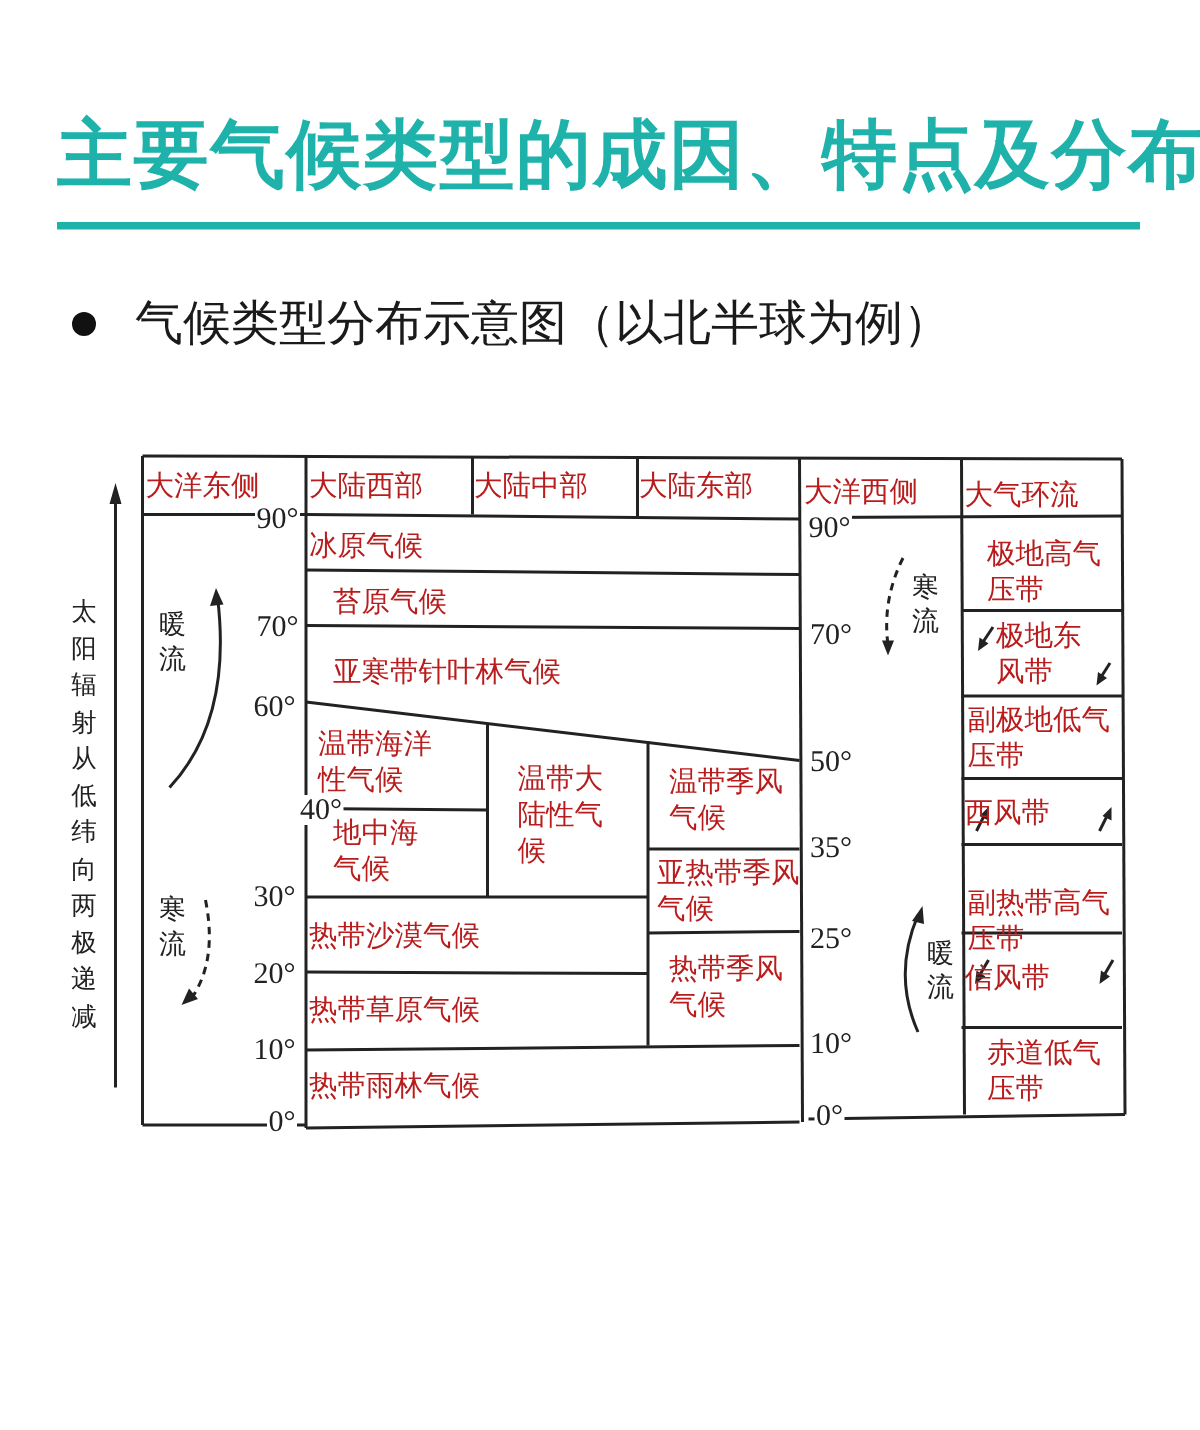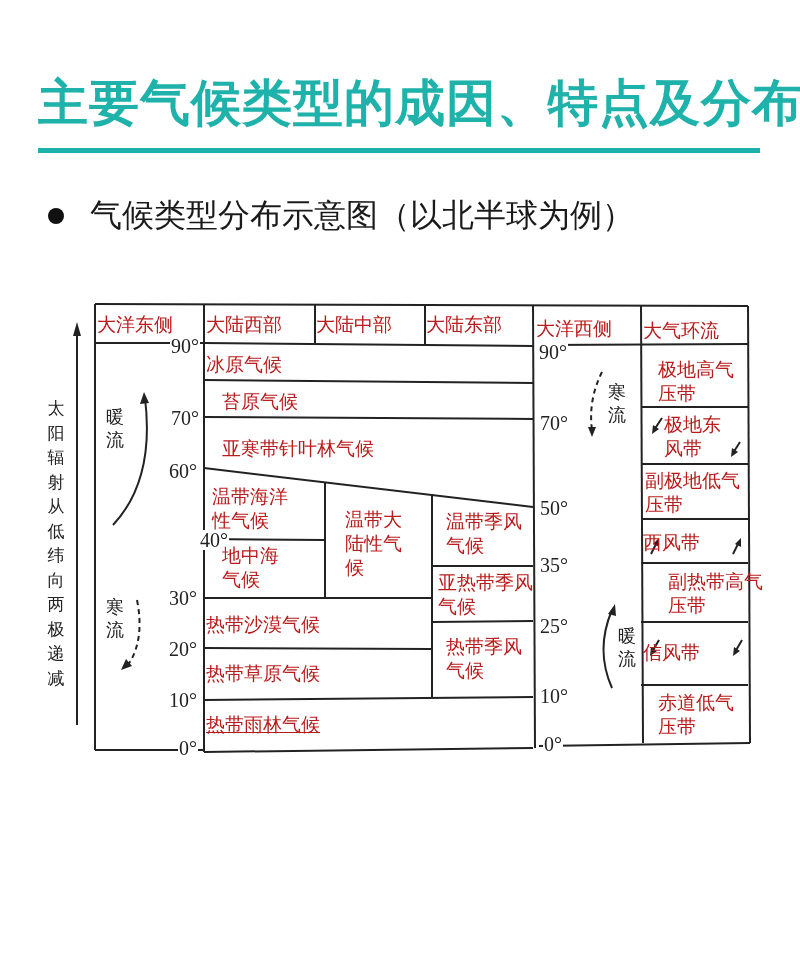--- a/index.html
+++ b/index.html
@@ -127,21 +127,21 @@
 <div class="lbl" style="left:206px; top:389px; width:326px;padding-left:16px;">苔原气候</div>
 <div class="lbl" style="left:206px; top:436px; width:291px;padding-left:16px;">亚寒带针叶林气候</div>
 <div class="lbl" style="left:212px; top:484px; width:80px; white-space:normal;">温带海洋性气候</div>
 <div class="lbl" style="left:222px; top:543px; width:64px; white-space:normal;">地中海气候</div>
 <div class="lbl" style="left:345px; top:507px; width:64px; white-space:normal;">温带大陆性气候</div>
 <div class="lbl" style="left:446px; top:509px; width:76px; white-space:normal;">温带季风气候</div>
 <div class="lbl" style="left:438px; top:570px; width:96px; white-space:normal;">亚热带季风气候</div>
 <div class="lbl" style="left:206px; top:612px; width:224px;">热带沙漠气候</div>
 <div class="lbl" style="left:206px; top:661px; width:224px;">热带草原气候</div>
 <div class="lbl" style="left:446px; top:634px; width:76px; white-space:normal;">热带季风气候</div>
-<div class="lbl" style="left:206px; top:712px; width:326px;text-decoration:underline;">热带雨林气候</div>
+<div class="lbl" style="left:206px; top:712px; width:326px;">热带雨林气候</div>
 
 <div class="lbl" style="left:658px; top:357px; width:76px; white-space:normal;">极地高气压带</div>
 <div class="lbl" style="left:664px; top:412px; width:68px; white-space:normal;">极地东风带</div>
 <div class="lbl" style="left:645px; top:468px; width:100px; white-space:normal;">副极地低气压带</div>
 <div class="lbl" style="left:643px; top:530px; width:104px;">西风带</div>
-<div class="lbl" style="left:645px; top:569px; width:100px; white-space:normal;margin-left:23px;">副热带高气压带</div>
+<div class="lbl" style="left:645px; top:590px; width:100px; white-space:normal;">副热带高气压带</div>
 <div class="lbl" style="left:643px; top:640px; width:104px;">信风带</div>
 <div class="lbl" style="left:658px; top:690px; width:76px; white-space:normal;">赤道低气压带</div>
 
 </body></html>

